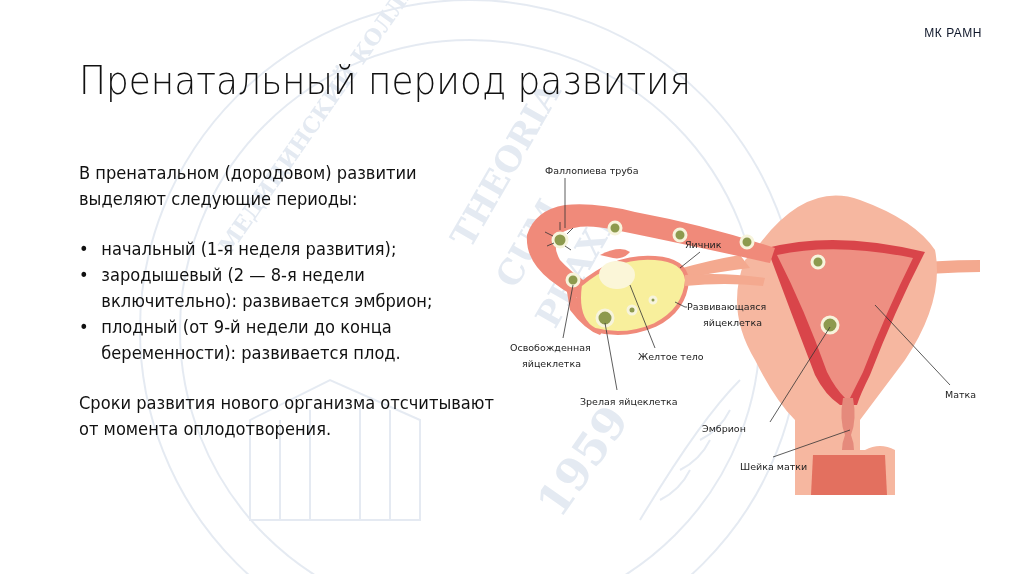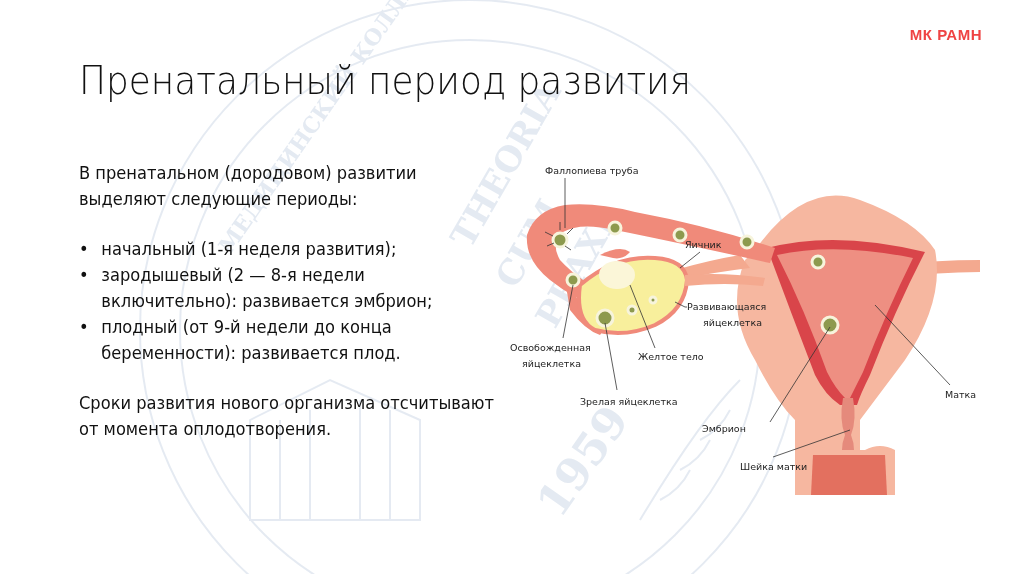--- a/index.html
+++ b/index.html
@@ -5,21 +5,21 @@
   html, body { margin: 0; padding: 0; }
   body {
     width: 1024px; height: 574px; overflow: hidden;
     background: #ffffff; position: relative;
     font-family: "Liberation Sans", "DejaVu Sans", sans-serif;
     color: #111;
   }
   .watermark { position: absolute; left: 0; top: 0; width: 1024px; height: 574px; pointer-events: none; }
   .brand {
     position: absolute; right: 42px; top: 26px;
-    font-size: 15px; font-weight: bold; color: #ef4444; letter-spacing: 0.5px;
+    font-size: 12px; font-weight: normal; color: #0f172a; letter-spacing: 0.5px;
   }
   .title {
     position: absolute; left: 79px; top: 58px;
     font-size: 39px; font-weight: normal; color: #111; letter-spacing: 0px;
     font-family: "DejaVu Sans", sans-serif; font-weight: 300;
     transform: scaleX(0.92); transform-origin: left top;
   }
   .body {
     position: absolute; left: 79px; top: 160px; width: 450px;
     font-size: 17.5px; line-height: 26px; color: #111;

